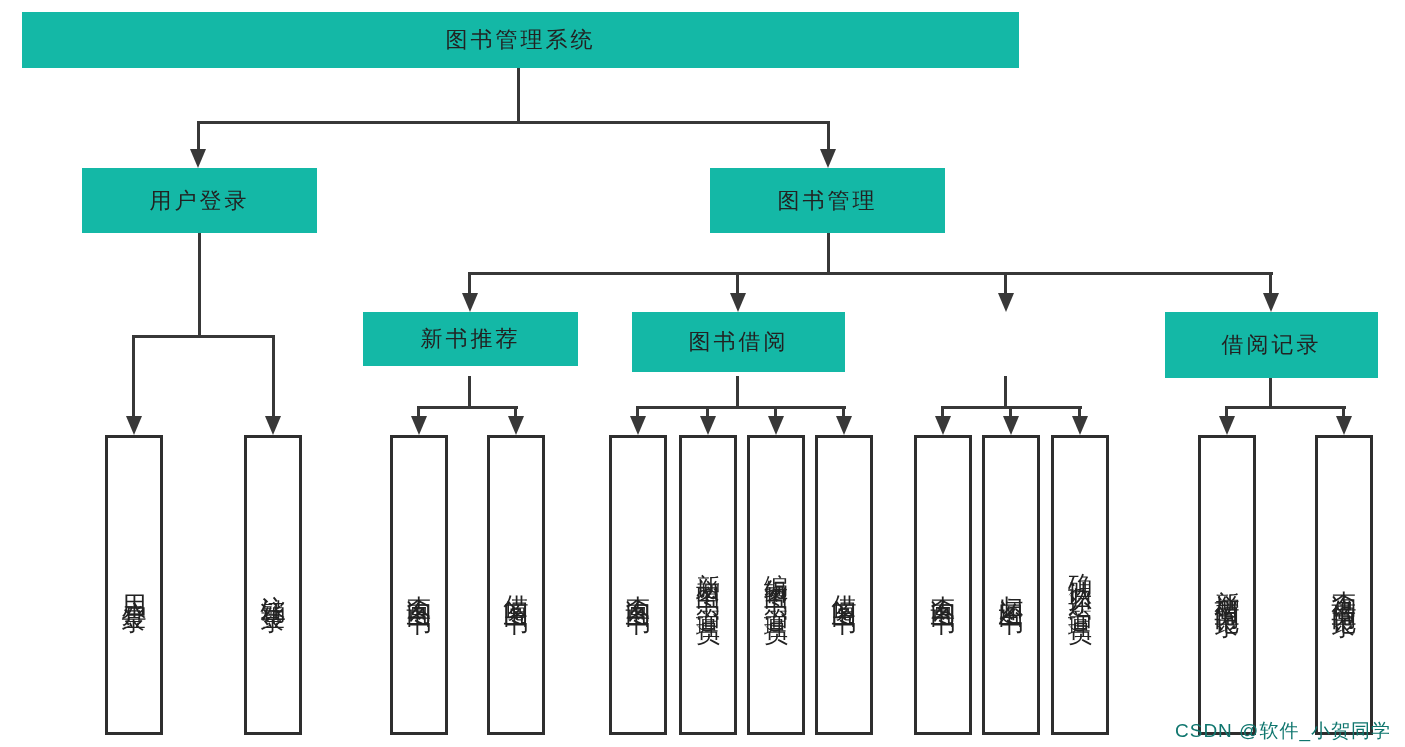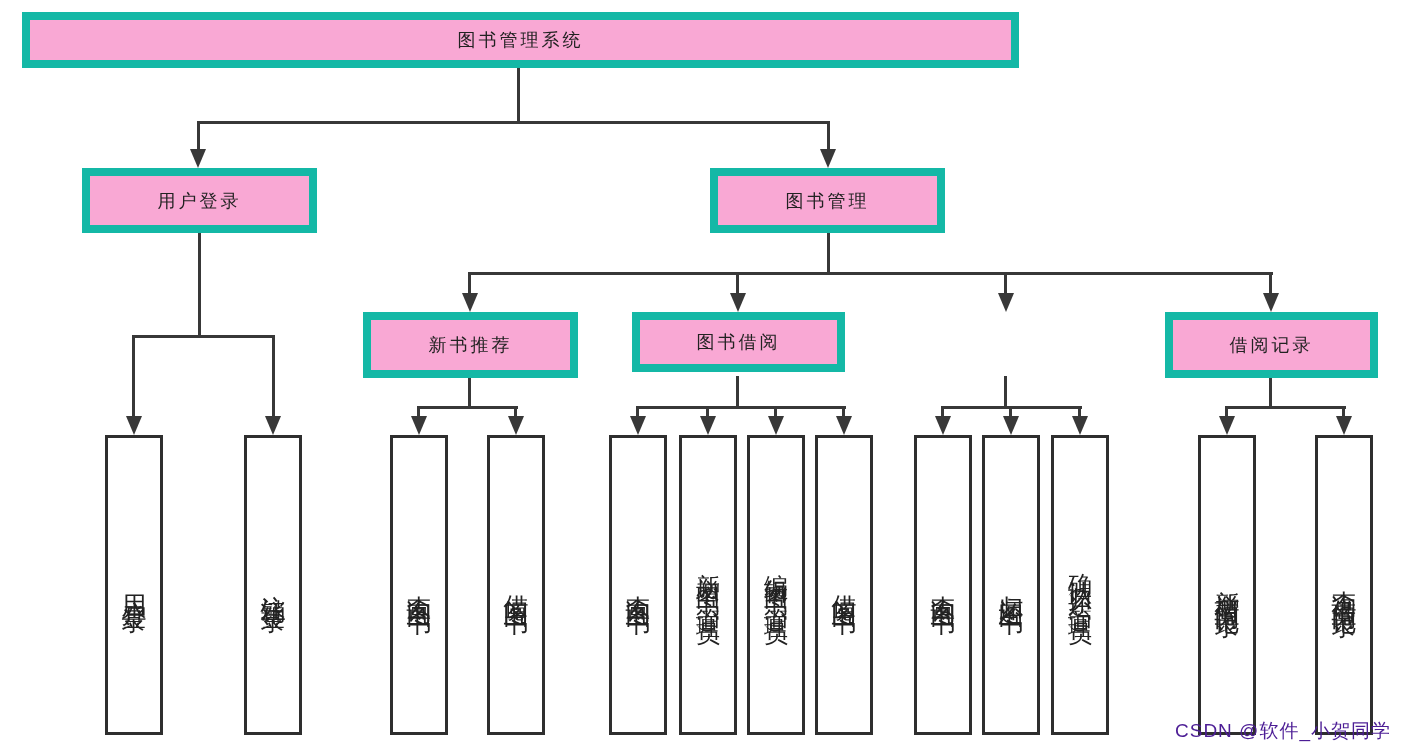--- a/index.html
+++ b/index.html
@@ -6,23 +6,23 @@
   html,body { margin:0; padding:0; }
   body {
     width:1405px; height:747px; background:#ffffff;
     font-family:"Liberation Sans","DejaVu Sans",sans-serif;
     position:relative; overflow:hidden;
   }
   .canvas { position:absolute; left:0; top:0; width:1405px; height:747px; }
 
   
   .box {
-    position:absolute; border:8px solid #14b8a6; background:#f9a8d4;
+    position:absolute; border:1px solid #14b8a6; background:#14b8a6;
     display:flex; align-items:center; justify-content:center;
-    font-size:18px; letter-spacing:3px; color:#222222; z-index:2;
+    font-size:22px; letter-spacing:3px; color:#222222; z-index:2;
   }
 
   
   .leaf {
     position:absolute; top:435px; width:58px; height:300px;
     border:3px solid #2e2e2e; background:#ffffff;
     display:flex; align-items:center; justify-content:center; z-index:2;
   }
   .leaf span {
     writing-mode:vertical-rl; text-orientation:mixed;
@@ -35,35 +35,35 @@
   .vl { position:absolute; width:3px;  background:#383838; z-index:1; }
   .hl { position:absolute; height:3px; background:#383838; z-index:1; }
   .arr {
     position:absolute; width:0; height:0; z-index:1;
     border-left:8px solid transparent; border-right:8px solid transparent;
     border-top:19px solid #383838;
   }
 
   .watermark {
     position:absolute; left:1175px; top:718px; z-index:6;
-    font-size:19px; color:#4c1d95; letter-spacing:1px; white-space:nowrap;
+    font-size:19px; color:#0f766e; letter-spacing:1px; white-space:nowrap;
   }
 </style>
 </head>
 <body>
 
 <div class="canvas">
 
   <div class="box" style="left:22px;top:12px;width:997px;height:56px">图书管理系统</div>
 
   <div class="box" style="left:82px;top:168px;width:235px;height:65px">用户登录</div>
 
   <div class="box" style="left:710px;top:168px;width:235px;height:65px">图书管理</div>
 
-  <div class="box" style="left:363px;top:312px;width:215px;height:66px">新书推荐</div>
+  <div class="box" style="left:363px;top:312px;width:215px;height:54px">新书推荐</div>
 
   <div class="box" style="left:632px;top:312px;width:213px;height:60px">图书借阅</div>
 
 
   <div class="box" style="left:1165px;top:312px;width:213px;height:66px">借阅记录</div>
 
   <div class="leaf" style="left:105px">
     <span>用户登录</span>
     </div>
   <div class="leaf" style="left:244px">

